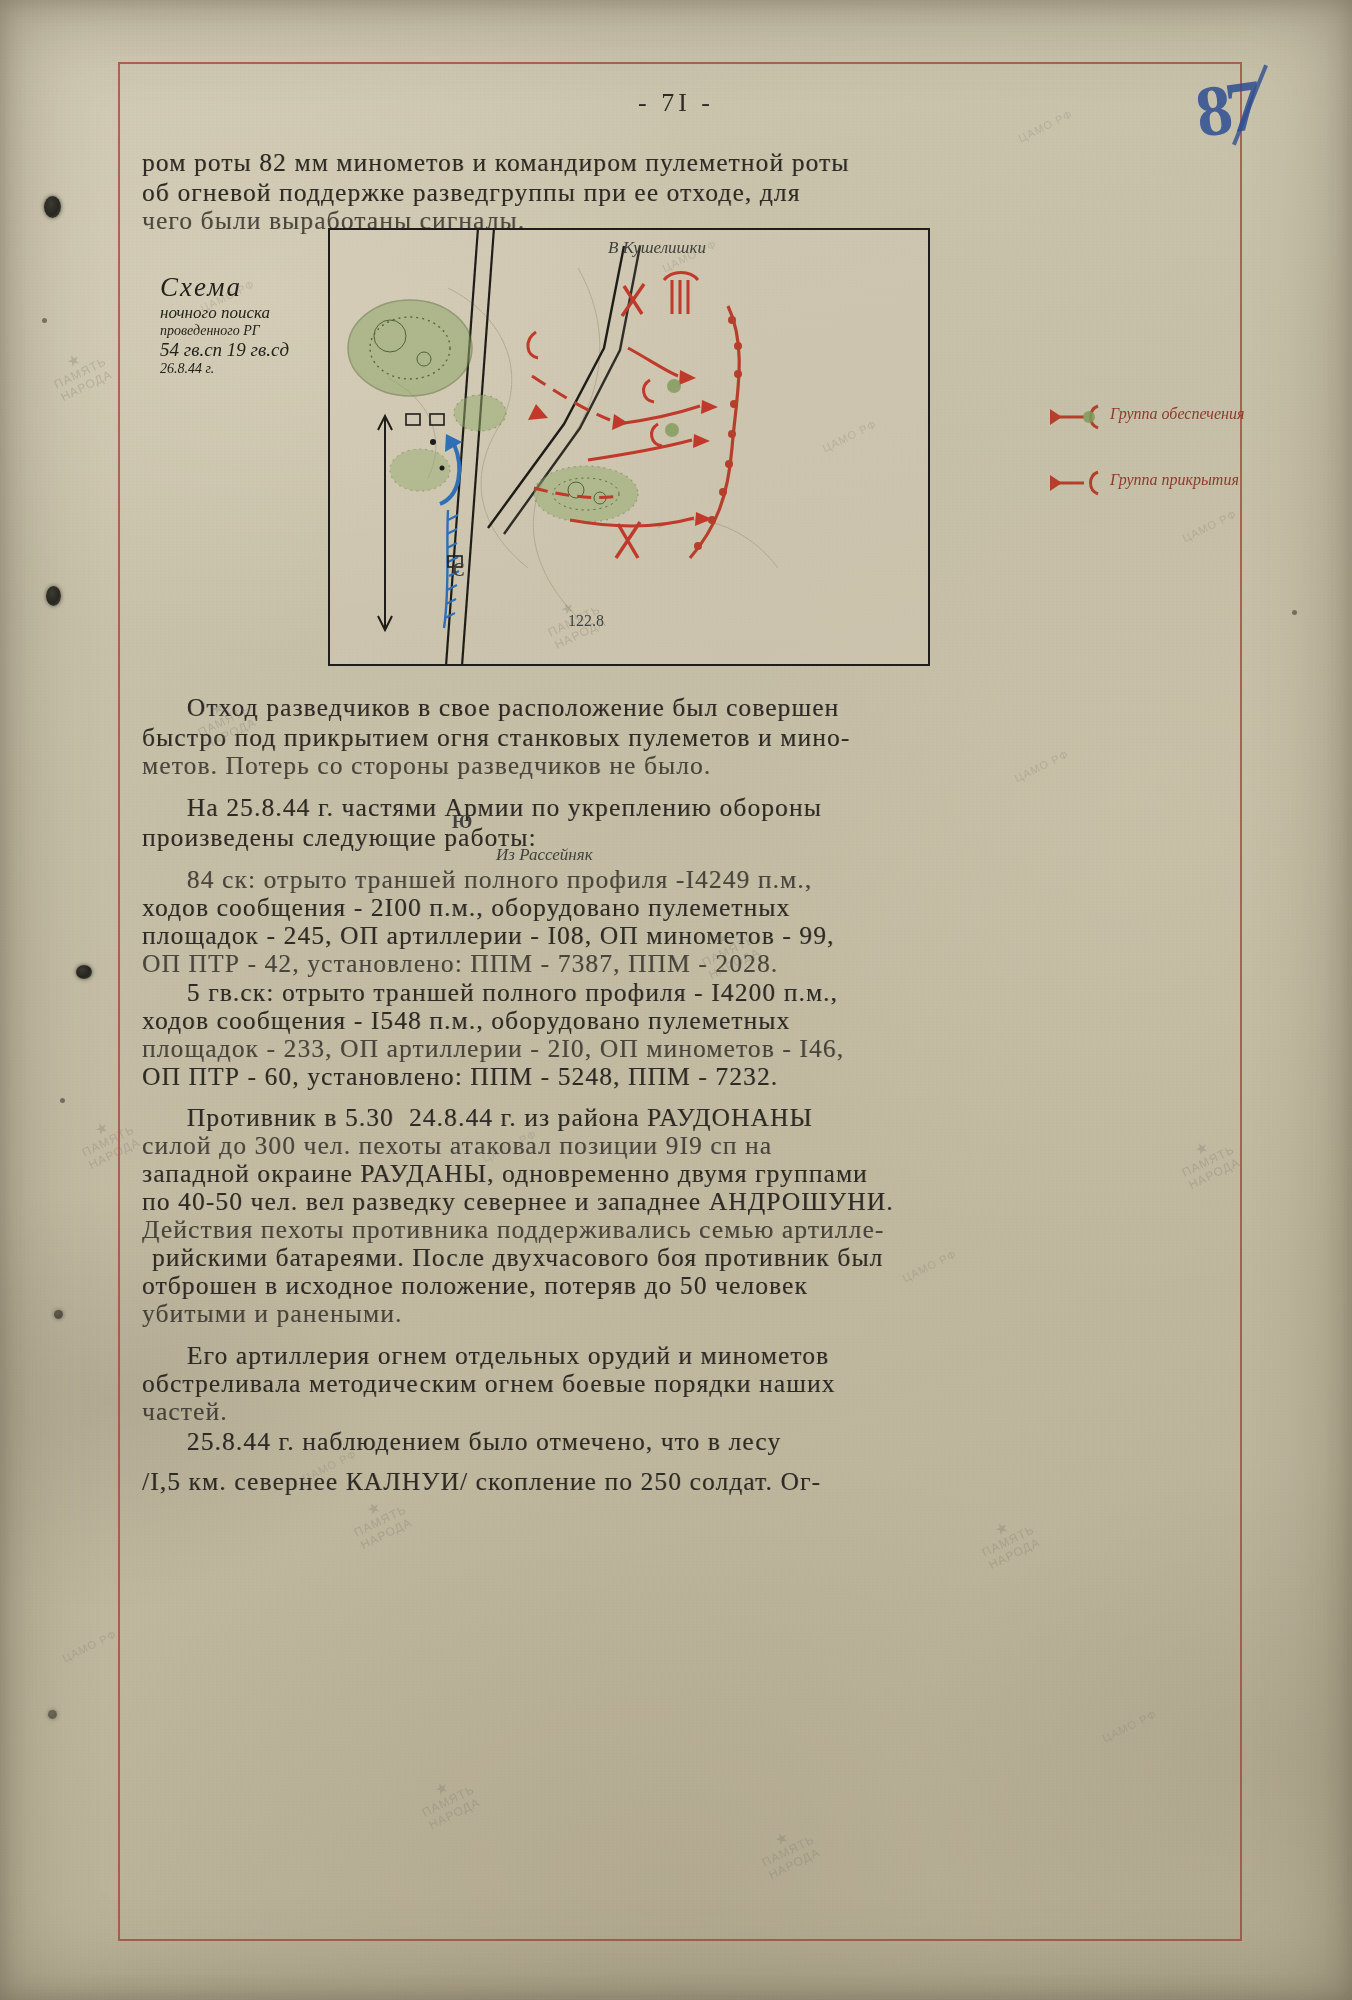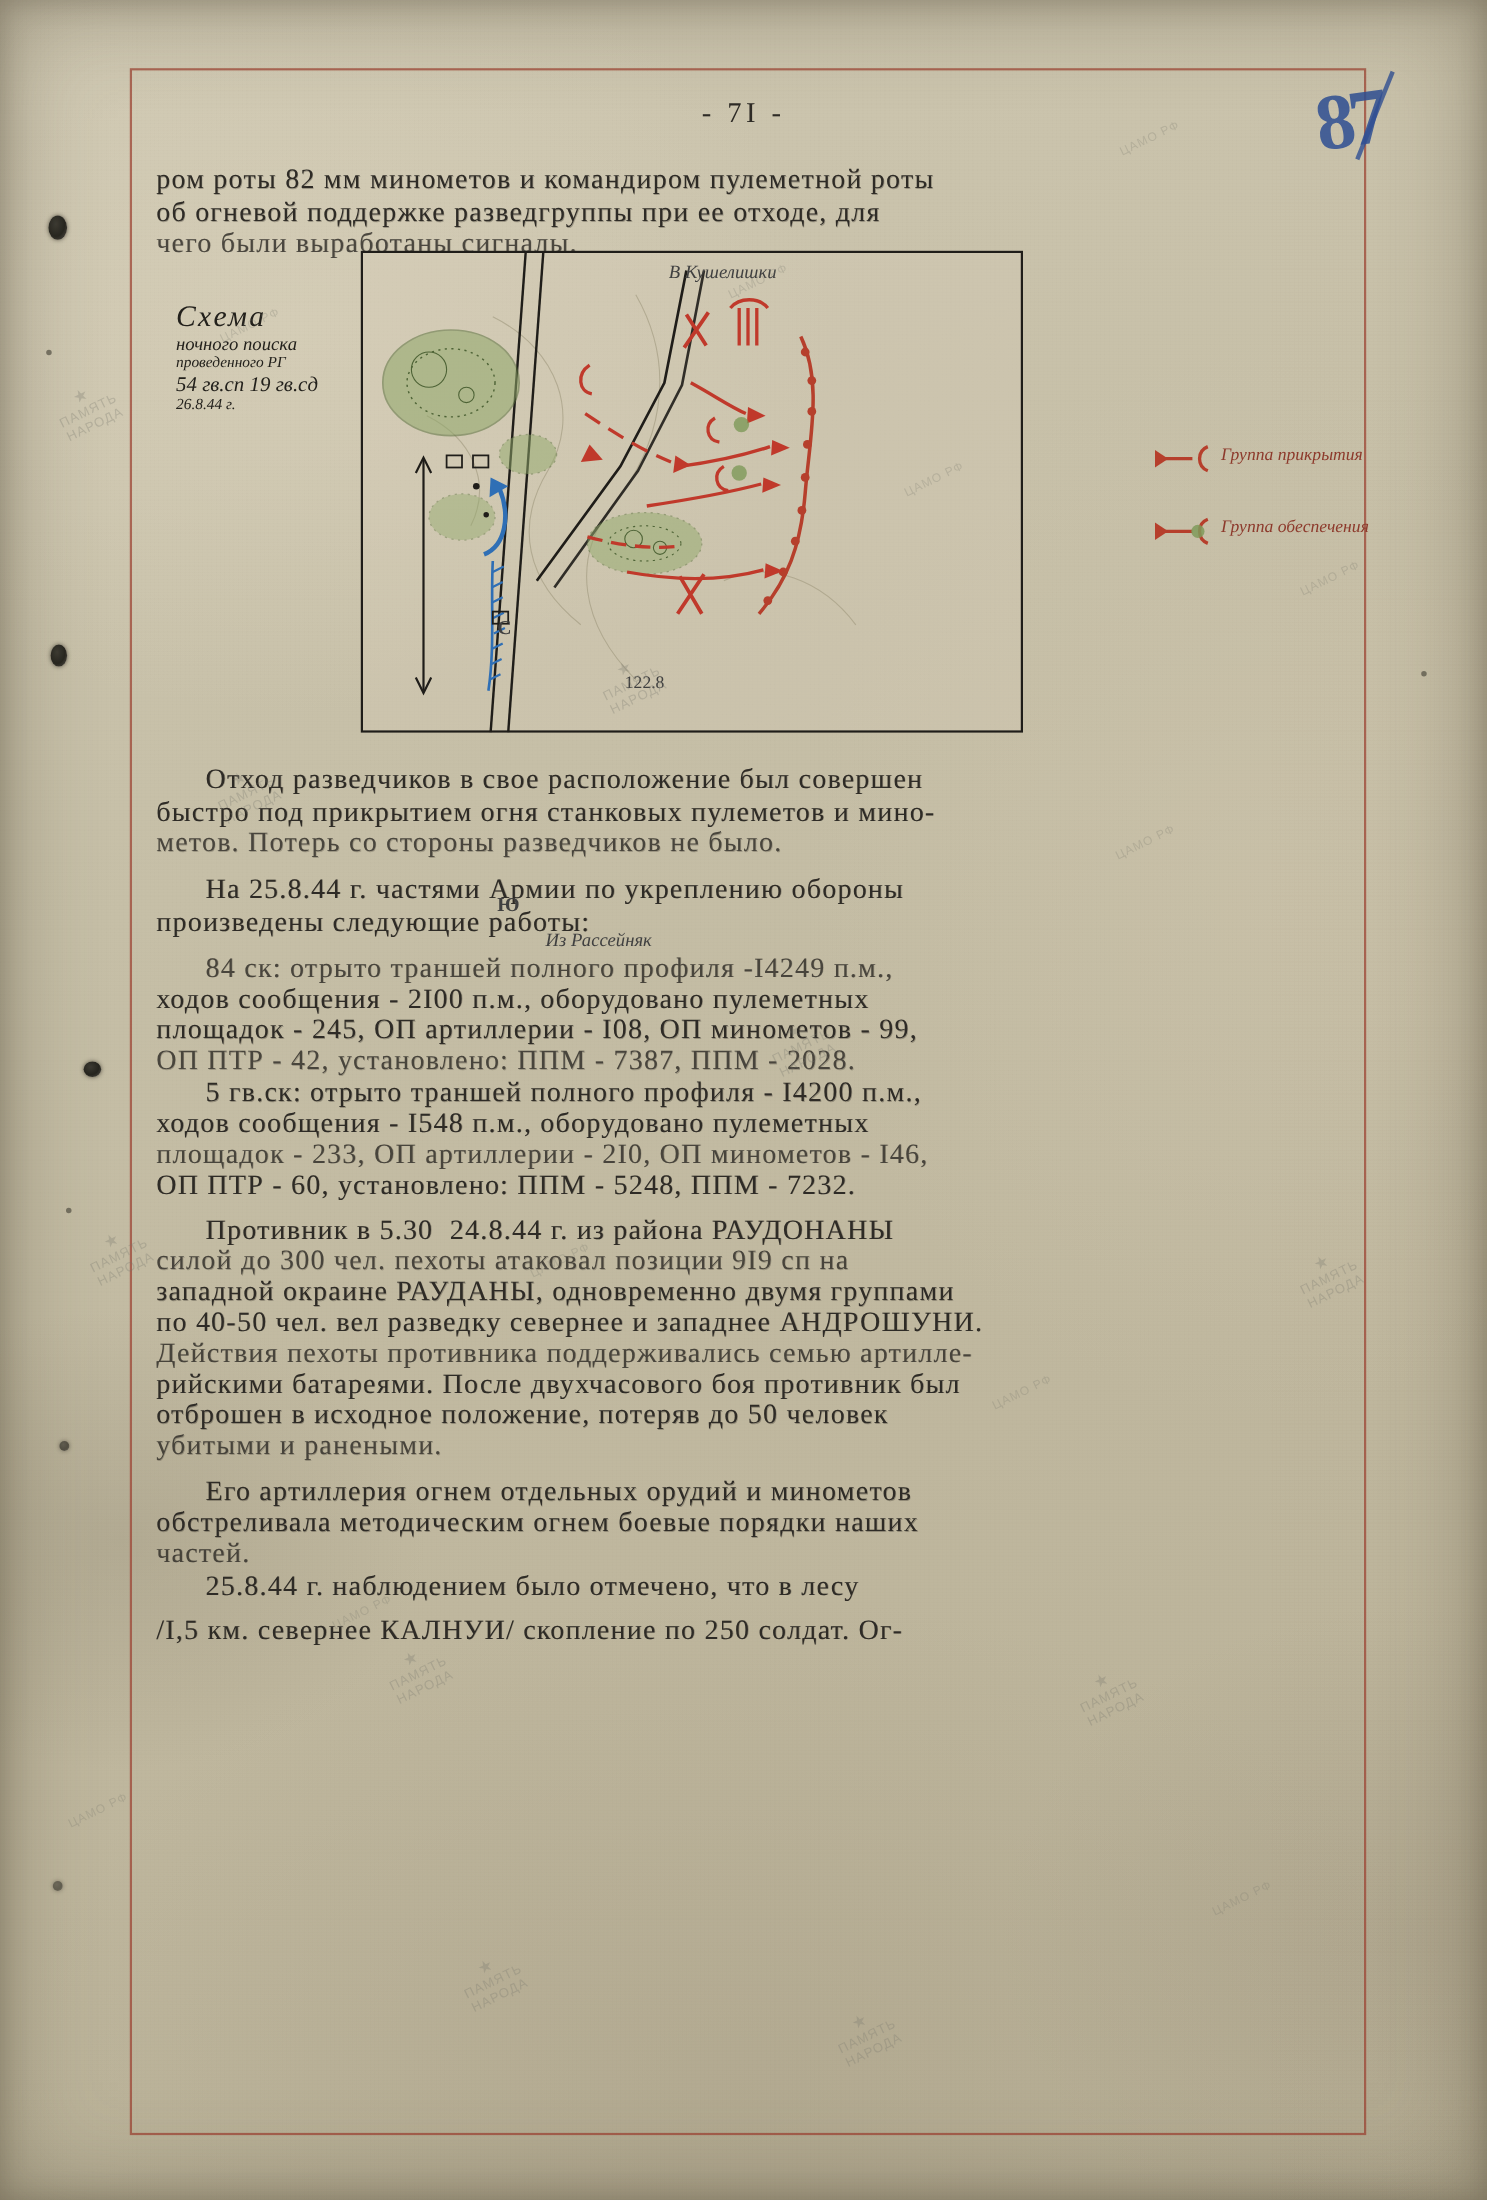--- a/index.html
+++ b/index.html
@@ -214,21 +214,21 @@
       <div class="typed faded" style="left: 142px; top: 946px;">ОП ПТР - 42, установлено: ППМ - 7387, ППМ - 2028.</div>
       <div class="typed" style="left: 142px; top: 975px;">      5 гв.ск: отрыто траншей полного профиля - I4200 п.м.,</div>
       <div class="typed" style="left: 142px; top: 1003px;">ходов сообщения - I548 п.м., оборудовано пулеметных</div>
       <div class="typed faded" style="left: 142px; top: 1031px;">площадок - 233, ОП артиллерии - 2I0, ОП минометов - I46,</div>
       <div class="typed" style="left: 142px; top: 1059px;">ОП ПТР - 60, установлено: ППМ - 5248, ППМ - 7232.</div>
       <div class="typed" style="left: 142px; top: 1100px;">      Противник в 5.30  24.8.44 г. из района РАУДОНАНЫ</div>
       <div class="typed faded" style="left: 142px; top: 1128px;">силой до 300 чел. пехоты атаковал позиции 9I9 сп на</div>
       <div class="typed" style="left: 142px; top: 1156px;">западной окраине РАУДАНЫ, одновременно двумя группами</div>
       <div class="typed" style="left: 142px; top: 1184px;">по 40-50 чел. вел разведку севернее и западнее АНДРОШУНИ.</div>
       <div class="typed faded" style="left: 142px; top: 1212px;">Действия пехоты противника поддерживались семью артилле-</div>
-      <div class="typed" style="left: 142px; top: 1240px; text-align: right;">рийскими батареями. После двухчасового боя противник был</div>
+      <div class="typed" style="left: 152px; top: 1240px; text-align: right;">рийскими батареями. После двухчасового боя противник был</div>
       <div class="typed" style="left: 142px; top: 1268px;">отброшен в исходное положение, потеряв до 50 человек</div>
       <div class="typed faded" style="left: 142px; top: 1296px;">убитыми и ранеными.</div>
       <div class="typed" style="left: 142px; top: 1338px;">      Его артиллерия огнем отдельных орудий и минометов</div>
       <div class="typed" style="left: 142px; top: 1366px;">обстреливала методическим огнем боевые порядки наших</div>
       <div class="typed faded" style="left: 142px; top: 1394px;">частей.</div>
       <div class="typed" style="left: 142px; top: 1424px; font-family: Liberation Serif, serif;">      25.8.44 г. наблюдением было отмечено, что в лесу</div>
       <div class="typed" style="left: 142px; top: 1464px;">/I,5 км. севернее КАЛНУИ/ скопление по 250 солдат. Ог-</div>
     </div>
 
   <div class="map-wrap">
@@ -362,43 +362,43 @@
 
   <div class="map-title">
     <div class="t1">Схема</div>
     <div class="t2">ночного поиска</div>
     <div class="t3">проведенного РГ</div>
     <div class="t4">54 гв.сп 19 гв.сд</div>
     <div class="t3">26.8.44 г.</div>
   </div>
 
   <div class="legend">
-    <div class="legend-row">
-      <span class="legend-ico">
-        <svg width="56" height="34" viewBox="0 0 56 34" xmlns="http://www.w3.org/2000/svg">
-          <path d="M2,17 L36,17" stroke="#b63f2c" stroke-width="3" fill="none"></path>
-          <polygon points="2,9 14,17 2,25" fill="#b63f2c"></polygon>
-          <path d="M50,6 C40,10 40,24 50,28" stroke="#b63f2c" stroke-width="3" fill="none"></path>
-        </svg>
-      </span>
-      <span class="legend-text">Группа
-прикрытия</span>
-    </div>
     <div class="legend-row">
       <span class="legend-ico">
         <svg width="56" height="34" viewBox="0 0 56 34" xmlns="http://www.w3.org/2000/svg">
           <path d="M2,17 L36,17" stroke="#b63f2c" stroke-width="3" fill="none"></path>
           <polygon points="2,9 14,17 2,25" fill="#b63f2c"></polygon>
           <path d="M50,6 C40,10 40,24 50,28" stroke="#b63f2c" stroke-width="3" fill="none"></path>
           <circle cx="41" cy="17" r="6" fill="#7f9a5a" opacity="0.85"></circle>
         </svg>
       </span>
       <span class="legend-text">Группа
 обеспечения</span>
     </div>
+    <div class="legend-row">
+      <span class="legend-ico">
+        <svg width="56" height="34" viewBox="0 0 56 34" xmlns="http://www.w3.org/2000/svg">
+          <path d="M2,17 L36,17" stroke="#b63f2c" stroke-width="3" fill="none"></path>
+          <polygon points="2,9 14,17 2,25" fill="#b63f2c"></polygon>
+          <path d="M50,6 C40,10 40,24 50,28" stroke="#b63f2c" stroke-width="3" fill="none"></path>
+        </svg>
+      </span>
+      <span class="legend-text">Группа
+прикрытия</span>
+    </div>
   </div>
 
   <div id="watermarks">
       <div class="wm" style="left: 52px; top: 352px;">
         <div class="wm-star">★</div>
         <div>ПАМЯТЬ</div>
         <div>НАРОДА</div>
       </div>
       <div class="wm2" style="left: 198px; top: 290px;">ЦАМО РФ</div>
       <div class="wm" style="left: 352px; top: 1500px;">

